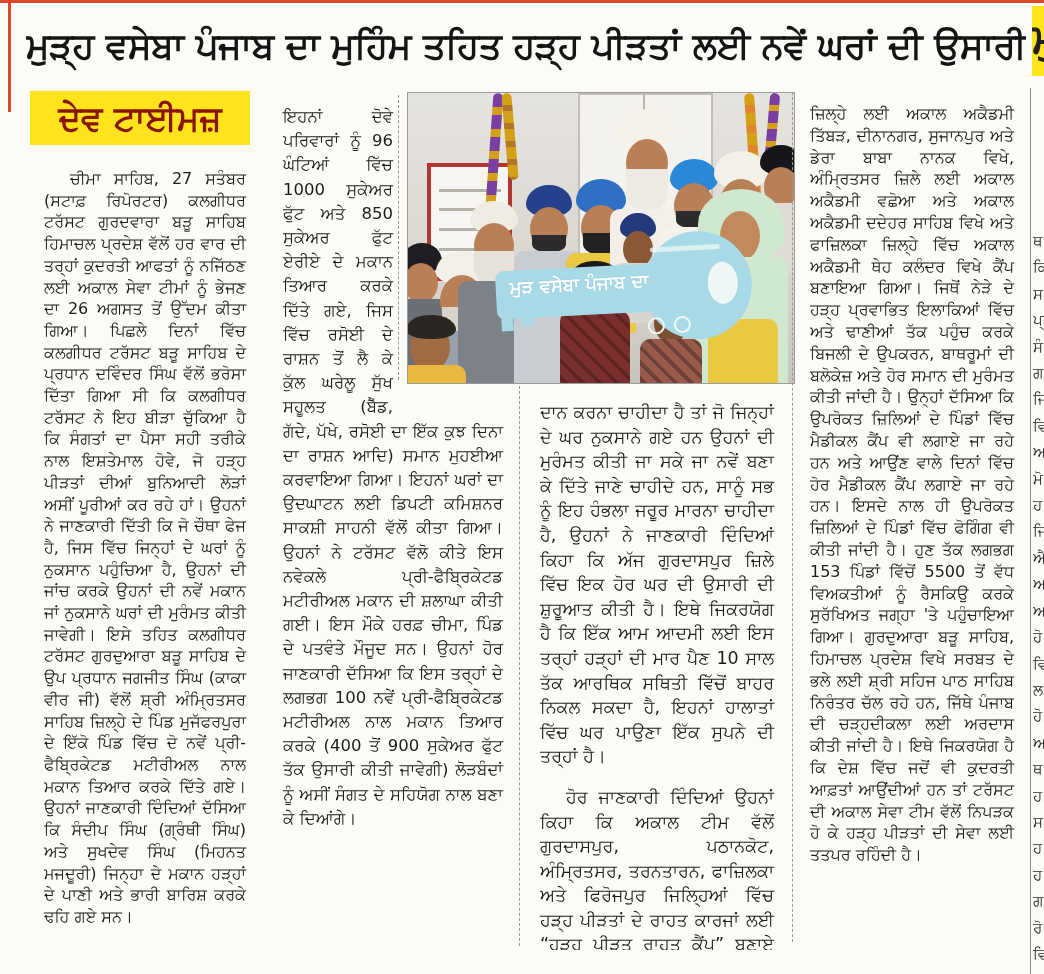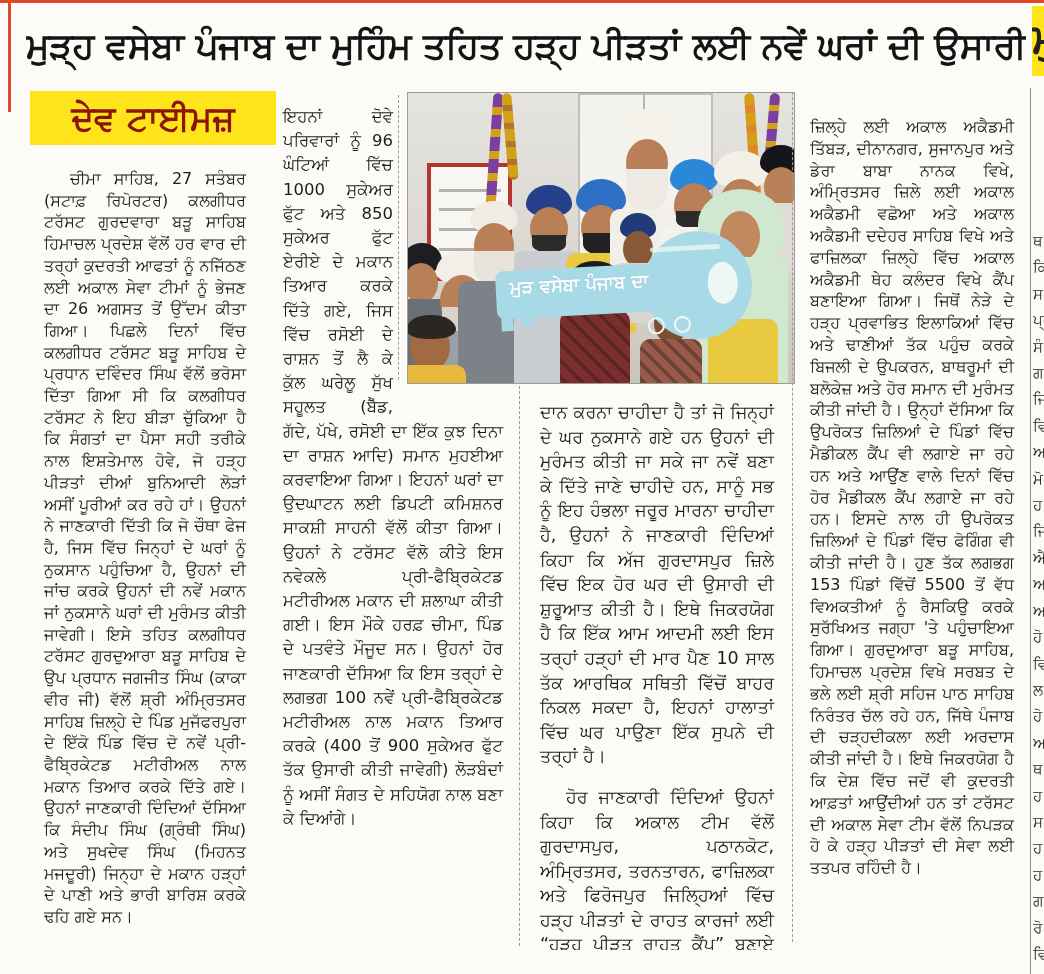--- a/index.html
+++ b/index.html
@@ -6,30 +6,30 @@
   #page{position:relative;width:1044px;height:974px;background:#fcfbf7;overflow:hidden;
         font-family:"DejaVu Sans",sans-serif;color:#1c1c1c;}
   .abs{position:absolute;}
   
   #top-rule{left:0;top:0;width:1044px;height:3px;background:#e0482c;}
   #left-rule{left:8px;top:0;width:3px;height:112px;background:#e0482c;}
   
   #headline{left:26px;top:10px;width:1000px;height:74px;font-size:36px;font-weight:700;
             color:#141414;white-space:nowrap;overflow:hidden;letter-spacing:-0.5px;line-height:72px;}
   
-  #logo-box{left:30px;top:91px;width:246px;height:54px;background:#ffe41c;
+  #logo-box{left:30px;top:91px;width:220px;height:54px;background:#ffe41c;
             display:flex;align-items:center;justify-content:center;}
   #logo-text{font-size:34px;font-weight:700;color:#8a1507;letter-spacing:0;}
   
   .col{font-size:16px;line-height:21.7px;text-align:justify;overflow:hidden;}
   #col1{left:28px;top:152px;width:234px;height:814px;}
   #col2{left:267px;top:89px;width:252px;height:885px;font-size:16.5px;line-height:24.2px;}
   #col2-photo-spacer{float:right;width:126px;height:312px;}
   #col3{left:524px;top:384px;width:266px;height:566px;font-size:17.5px;line-height:24.6px;}
-  #col4{left:794px;top:100px;width:236px;height:856px;line-height:21.8px;}
+  #col4{left:794px;top:87px;width:236px;height:856px;line-height:21.8px;}
   .col p{margin:16px;}
   .indent{text-indent:26px;}
   .dateline{font-weight:400;}
   
   .vsep{width:0;border-left:1.5px dashed #9a9a96;}
   #sep-a{left:398px;top:95px;height:285px;}
   #sep-b{left:519px;top:386px;height:560px;}
   #sep-c{left:792px;top:92px;height:850px;}
   #sep-d{left:1030px;top:88px;height:886px;border-left:1.5px solid #8d8d89;}
   

